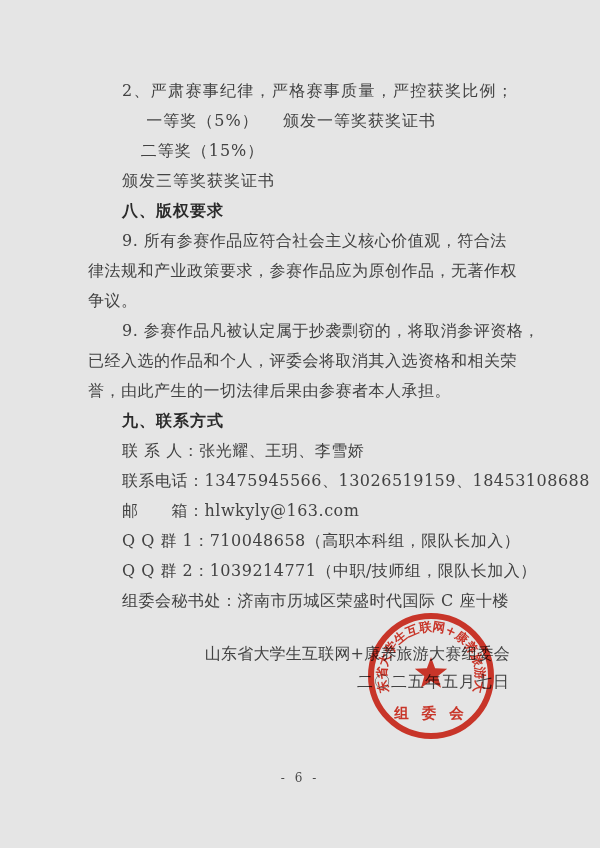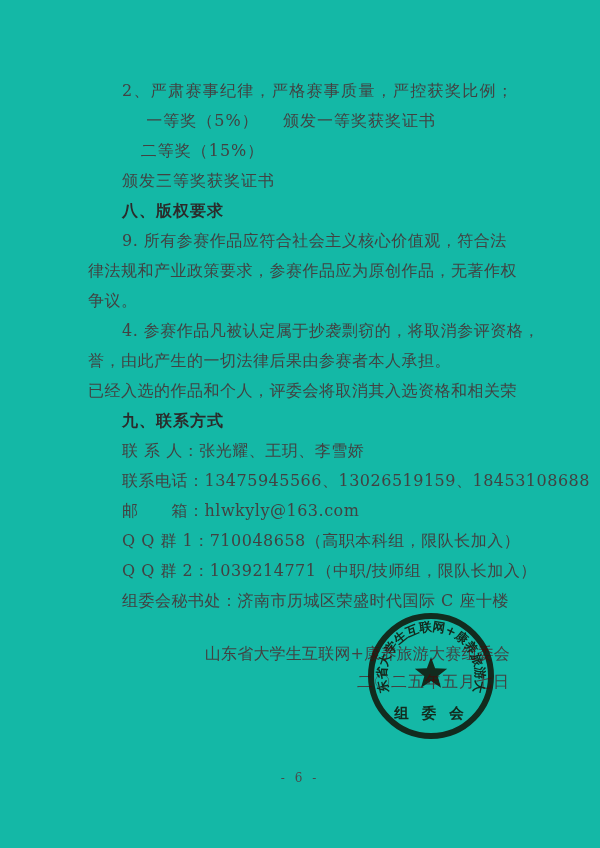--- a/index.html
+++ b/index.html
@@ -5,21 +5,21 @@
 <style>
   html, body {
     margin: 0;
     padding: 0;
     background: #ffffff;
   }
   .page {
     position: relative;
     width: 600px;
     height: 848px;
-    background: #14b8a6;
+    background: #e5e5e5;
     font-family: "DejaVu Serif", serif;
     color: #424242;
     overflow: hidden;
   }
   .content {
     position: absolute;
     left: 88px;
     top: 76px;
     width: 426px;
   }
@@ -108,25 +108,25 @@
     <div class="sec-title indent">八、版权要求</div>
 
     <div>
 
         <div class="line indent">9. 所有参赛作品应符合社会主义核心价值观，符合法</div>
 
         <div class="line">律法规和产业政策要求，参赛作品应为原创作品，无著作权</div>
 
         <div class="line">争议。</div>
 
-        <div class="line indent">4. 参赛作品凡被认定属于抄袭剽窃的，将取消参评资格，</div>
+        <div class="line indent">9. 参赛作品凡被认定属于抄袭剽窃的，将取消参评资格，</div>
+
+        <div class="line">已经入选的作品和个人，评委会将取消其入选资格和相关荣</div>
 
         <div class="line">誉，由此产生的一切法律后果由参赛者本人承担。</div>
-
-        <div class="line">已经入选的作品和个人，评委会将取消其入选资格和相关荣</div>
       </div>
 
     <div class="sec-title indent">九、联系方式</div>
 
     <div>
 
         <div class="line indent">联 系 人：张光耀、王玥、李雪娇</div>
 
         <div class="line indent">联系电话：13475945566、13026519159、18453108688</div>
 

